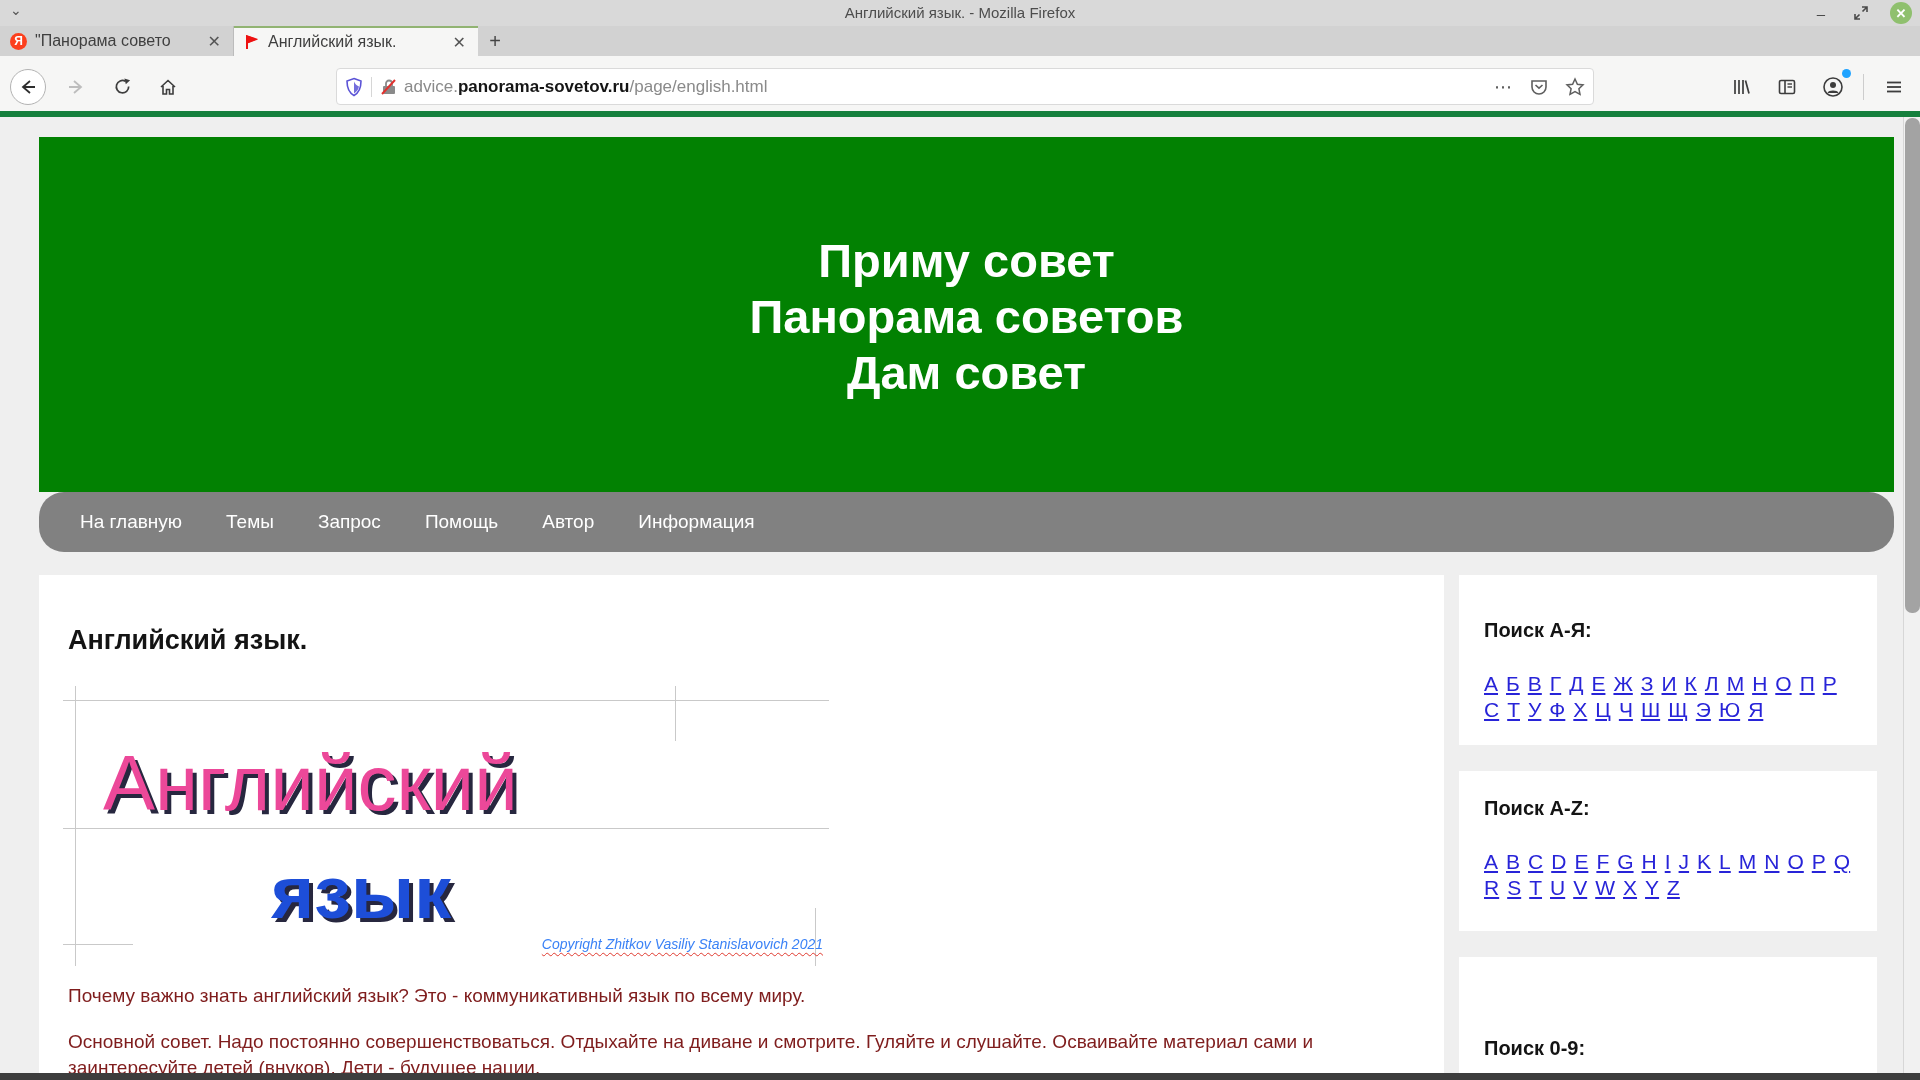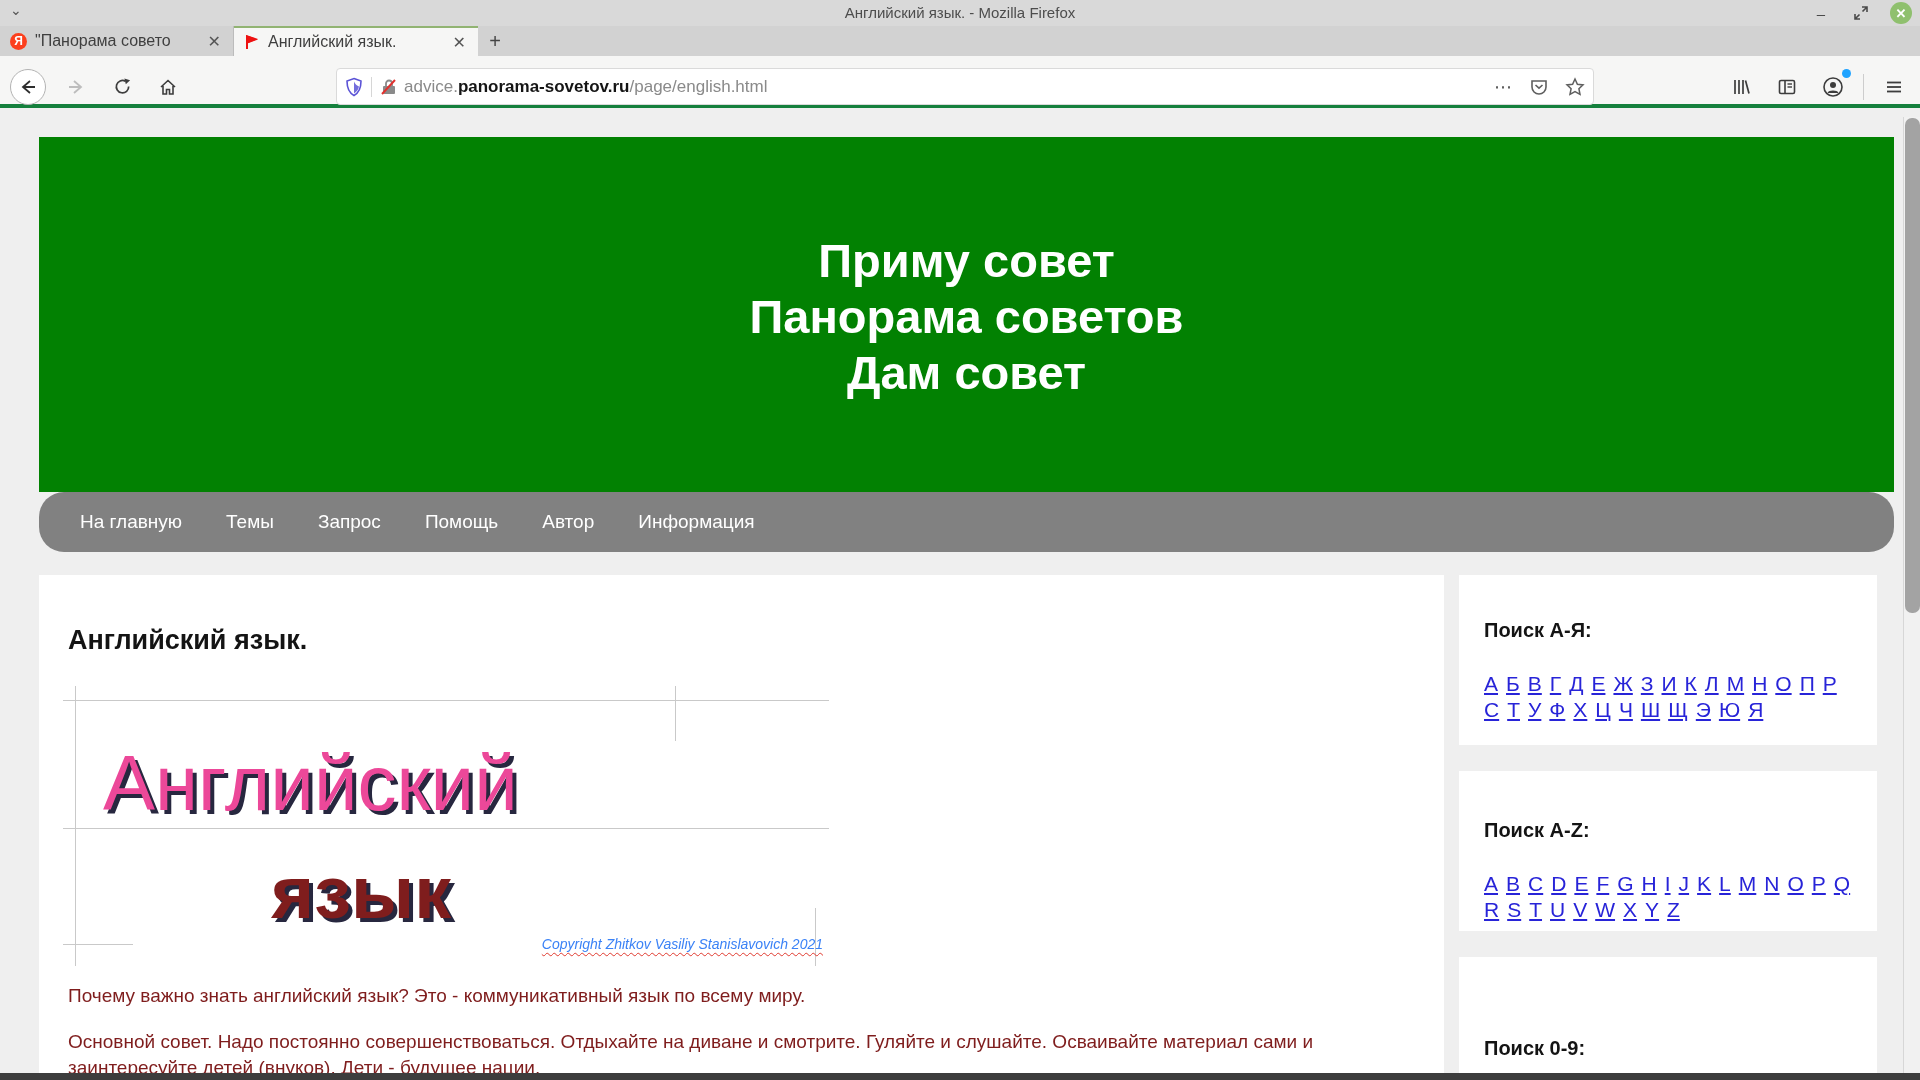--- a/index.html
+++ b/index.html
@@ -30,22 +30,22 @@
   .tab.inactive { background:#d2d2d2; border-right:1px solid #bcbcbc; }
   .tab.active { background:#f6f6f5; border-top:2px solid #91b372; width:244px; }
   .favicon-yandex { width:17px; height:17px; border-radius:50%; background:#fc3f1d;
     color:#fff; font-size:12px; font-weight:700; display:flex; align-items:center;
     justify-content:center; flex:none; }
   .favicon-flag { width:16px; height:16px; flex:none; }
   .newtab-btn { width:34px; display:flex; align-items:center; justify-content:center;
     font-size:20px; color:#444; }
 
   
-  .toolbar { position:absolute; left:0; top:56px; width:1920px; height:52px;
-    background:#f6f6f5; border-bottom:4px solid #15803d; }
+  .toolbar { position:absolute; left:0; top:56px; width:1920px; height:61px;
+    background:#f6f6f5; border-bottom:6px solid #15803d; }
   .nav-left { position:absolute; left:10px; top:0; height:61px; display:flex;
     align-items:center; gap:14px; }
   .iconbtn { width:32px; height:32px; display:flex; align-items:center;
     justify-content:center; color:#3d3d3d; font-size:19px; }
   .back-circle { width:36px; height:36px; border:1px solid #b3b3b3; border-radius:50%;
     background:#fff; display:flex; align-items:center; justify-content:center;
     font-size:20px; color:#2e2e2e; }
   .fwd { color:#b9b9b9; }
   .urlbar { position:absolute; left:336px; top:12px; width:1258px; height:37px;
     background:#fff; border:1px solid #dadada; border-radius:4px; display:flex;
@@ -80,39 +80,39 @@
   .page-heading { position:absolute; left:29px; top:50px; font-size:27px;
     font-weight:700; color:#141414; }
 
   .hero { position:absolute; left:24px; top:111px; width:766px; height:280px;
     background:#fff; overflow:hidden; }
   .hero .gline { position:absolute; background:#c9c9c9; }
   .hero-line1 { position:absolute; left:40px; top:52px; font-size:78px;
     font-weight:400; color:#ec4899; letter-spacing:0px;
     text-shadow:4px 4px 0 #27273f; }
   .hero-line2 { position:absolute; left:208px; top:164px; font-size:74px;
-    font-weight:700; color:#7f1d1d; text-shadow:4px 4px 0 #27273f; }
+    font-weight:700; color:#1d4ed8; text-shadow:4px 4px 0 #27273f; }
   .hero-copy { position:absolute; right:6px; top:250px; font-size:14px;
     font-style:italic; color:#3b82f6; font-family:Liberation Sans, sans-serif;
     text-decoration:underline wavy #e03a2f 1px; text-underline-offset:3px; }
 
   .paras { position:absolute; left:29px; top:408px; width:1360px; }
   .paras p { font-size:19px; color:#7f1d1d; line-height:26px; margin-bottom:20px; }
 
   
   .sidebar { position:absolute; left:1443px; top:458px; width:418px; display:flex;
     flex-direction:column; gap:26px; }
   .side-card { background:#fff; padding:44px 25px 36px 25px; }
   .side-card h3 { font-size:20px; font-weight:700; color:#141414; }
   .side-links { margin-top:30px; display:flex; flex-wrap:wrap; column-gap:8px;
     row-gap:2px; }
   .side-links a { color:#2824d8; font-size:21px; text-decoration:underline; }
   .side-links.digits { column-gap:11px; }
   .side-card.card-0 { height:170px; }
-  .side-card.card-1 { height:160px; padding-top:48px; }
+  .side-card.card-1 { height:160px; padding-top:26px; }
   .side-card.card-2 { height:118px; padding-top:80px; }
 
   
   .scrollbar { position:absolute; right:0; top:117px; width:17px; height:963px;
     background:#f1f1f1; border-left:1px solid #d7d7d7; }
   .scroll-thumb { position:absolute; left:1px; top:1px; width:15px; height:495px;
     background:#a3a3a3; border-radius:7px; }
   .bottom-strip { position:absolute; left:0; bottom:0; width:1920px; height:7px;
     background:#3d3d3d; }
 

